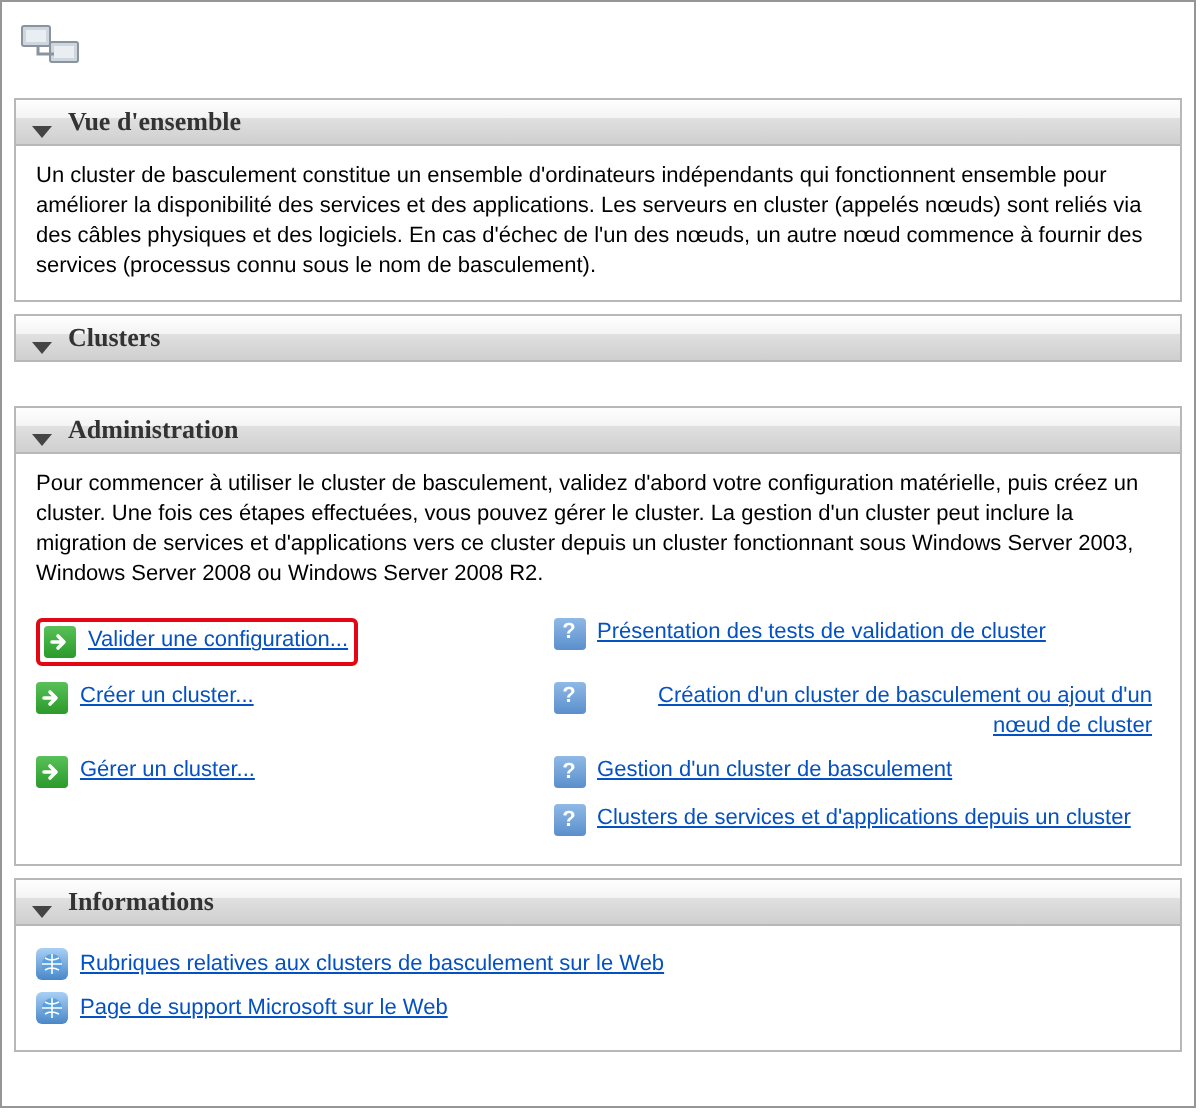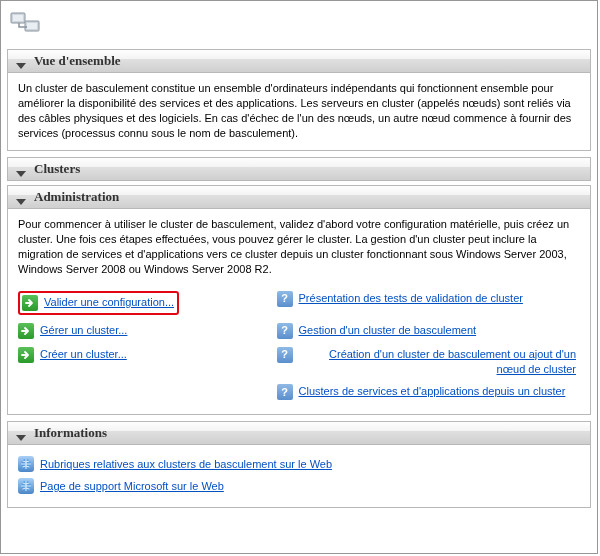--- a/index.html
+++ b/index.html
@@ -163,21 +163,21 @@
   <div class="panel">
     <div class="panel-header">
       <span class="expander"></span>
       <span>Vue d'ensemble</span>
     </div>
     <div class="panel-body">
       <span>Un cluster de basculement constitue un ensemble d'ordinateurs indépendants qui fonctionnent ensemble pour améliorer la disponibilité des services et des applications. Les serveurs en cluster (appelés nœuds) sont reliés via des câbles physiques et des logiciels. En cas d'échec de l'un des nœuds, un autre nœud commence à fournir des services (processus connu sous le nom de basculement).</span>
     </div>
   </div>
 
-  <div class="panel" style="margin-bottom:4px;">
+  <div class="panel" style="margin-bottom:22px;">
     <div class="panel-header" style="border-bottom:none;">
       <span class="expander"></span>
       <span>Clusters</span>
     </div>
   </div>
 
   <div class="panel">
     <div class="panel-header">
       <span class="expander"></span>
       <span>Administration</span>
@@ -206,45 +206,45 @@
           </td>
         </tr>
         <tr>
           <td class="col-left">
             <div class="link-cell">
               <span class="link-icon ico-arrow">
                 <svg width="10" height="10" viewBox="0 0 10 10">
                       <path d="M1 5 h5 M4 2 l3 3 -3 3" stroke="#fff" stroke-width="1.8" fill="none" stroke-linecap="round" stroke-linejoin="round"></path>
                     </svg>
               </span>
-              <a href="#" class="link">Gérer un cluster...</a>
-            </div>
-          </td>
-          <td>
-            <div class="link-cell">
-              <span class="link-icon ico-help">?</span>
-              <a href="#" class="link">Gestion d'un cluster de basculement</a>
+              <a href="#" class="link">Créer un cluster...</a>
+            </div>
+          </td>
+          <td>
+            <div class="link-cell">
+              <span class="link-icon ico-help">?</span>
+              <a href="#" class="link">Création d'un cluster de basculement ou ajout d'un nœud de cluster</a>
             </div>
           </td>
         </tr>
         <tr>
           <td class="col-left">
             <div class="link-cell">
               <span class="link-icon ico-arrow">
                 <svg width="10" height="10" viewBox="0 0 10 10">
                       <path d="M1 5 h5 M4 2 l3 3 -3 3" stroke="#fff" stroke-width="1.8" fill="none" stroke-linecap="round" stroke-linejoin="round"></path>
                     </svg>
               </span>
-              <a href="#" class="link">Créer un cluster...</a>
-            </div>
-          </td>
-          <td>
-            <div class="link-cell">
-              <span class="link-icon ico-help">?</span>
-              <a href="#" class="link">Création d'un cluster de basculement ou ajout d'un nœud de cluster</a>
+              <a href="#" class="link">Gérer un cluster...</a>
+            </div>
+          </td>
+          <td>
+            <div class="link-cell">
+              <span class="link-icon ico-help">?</span>
+              <a href="#" class="link">Gestion d'un cluster de basculement</a>
             </div>
           </td>
         </tr>
         <tr>
           <td class="col-left"></td>
           <td>
             <div class="link-cell">
               <span class="link-icon ico-help">?</span>
               <a href="#" class="link">Clusters de services et d'applications depuis un cluster</a>
             </div>

